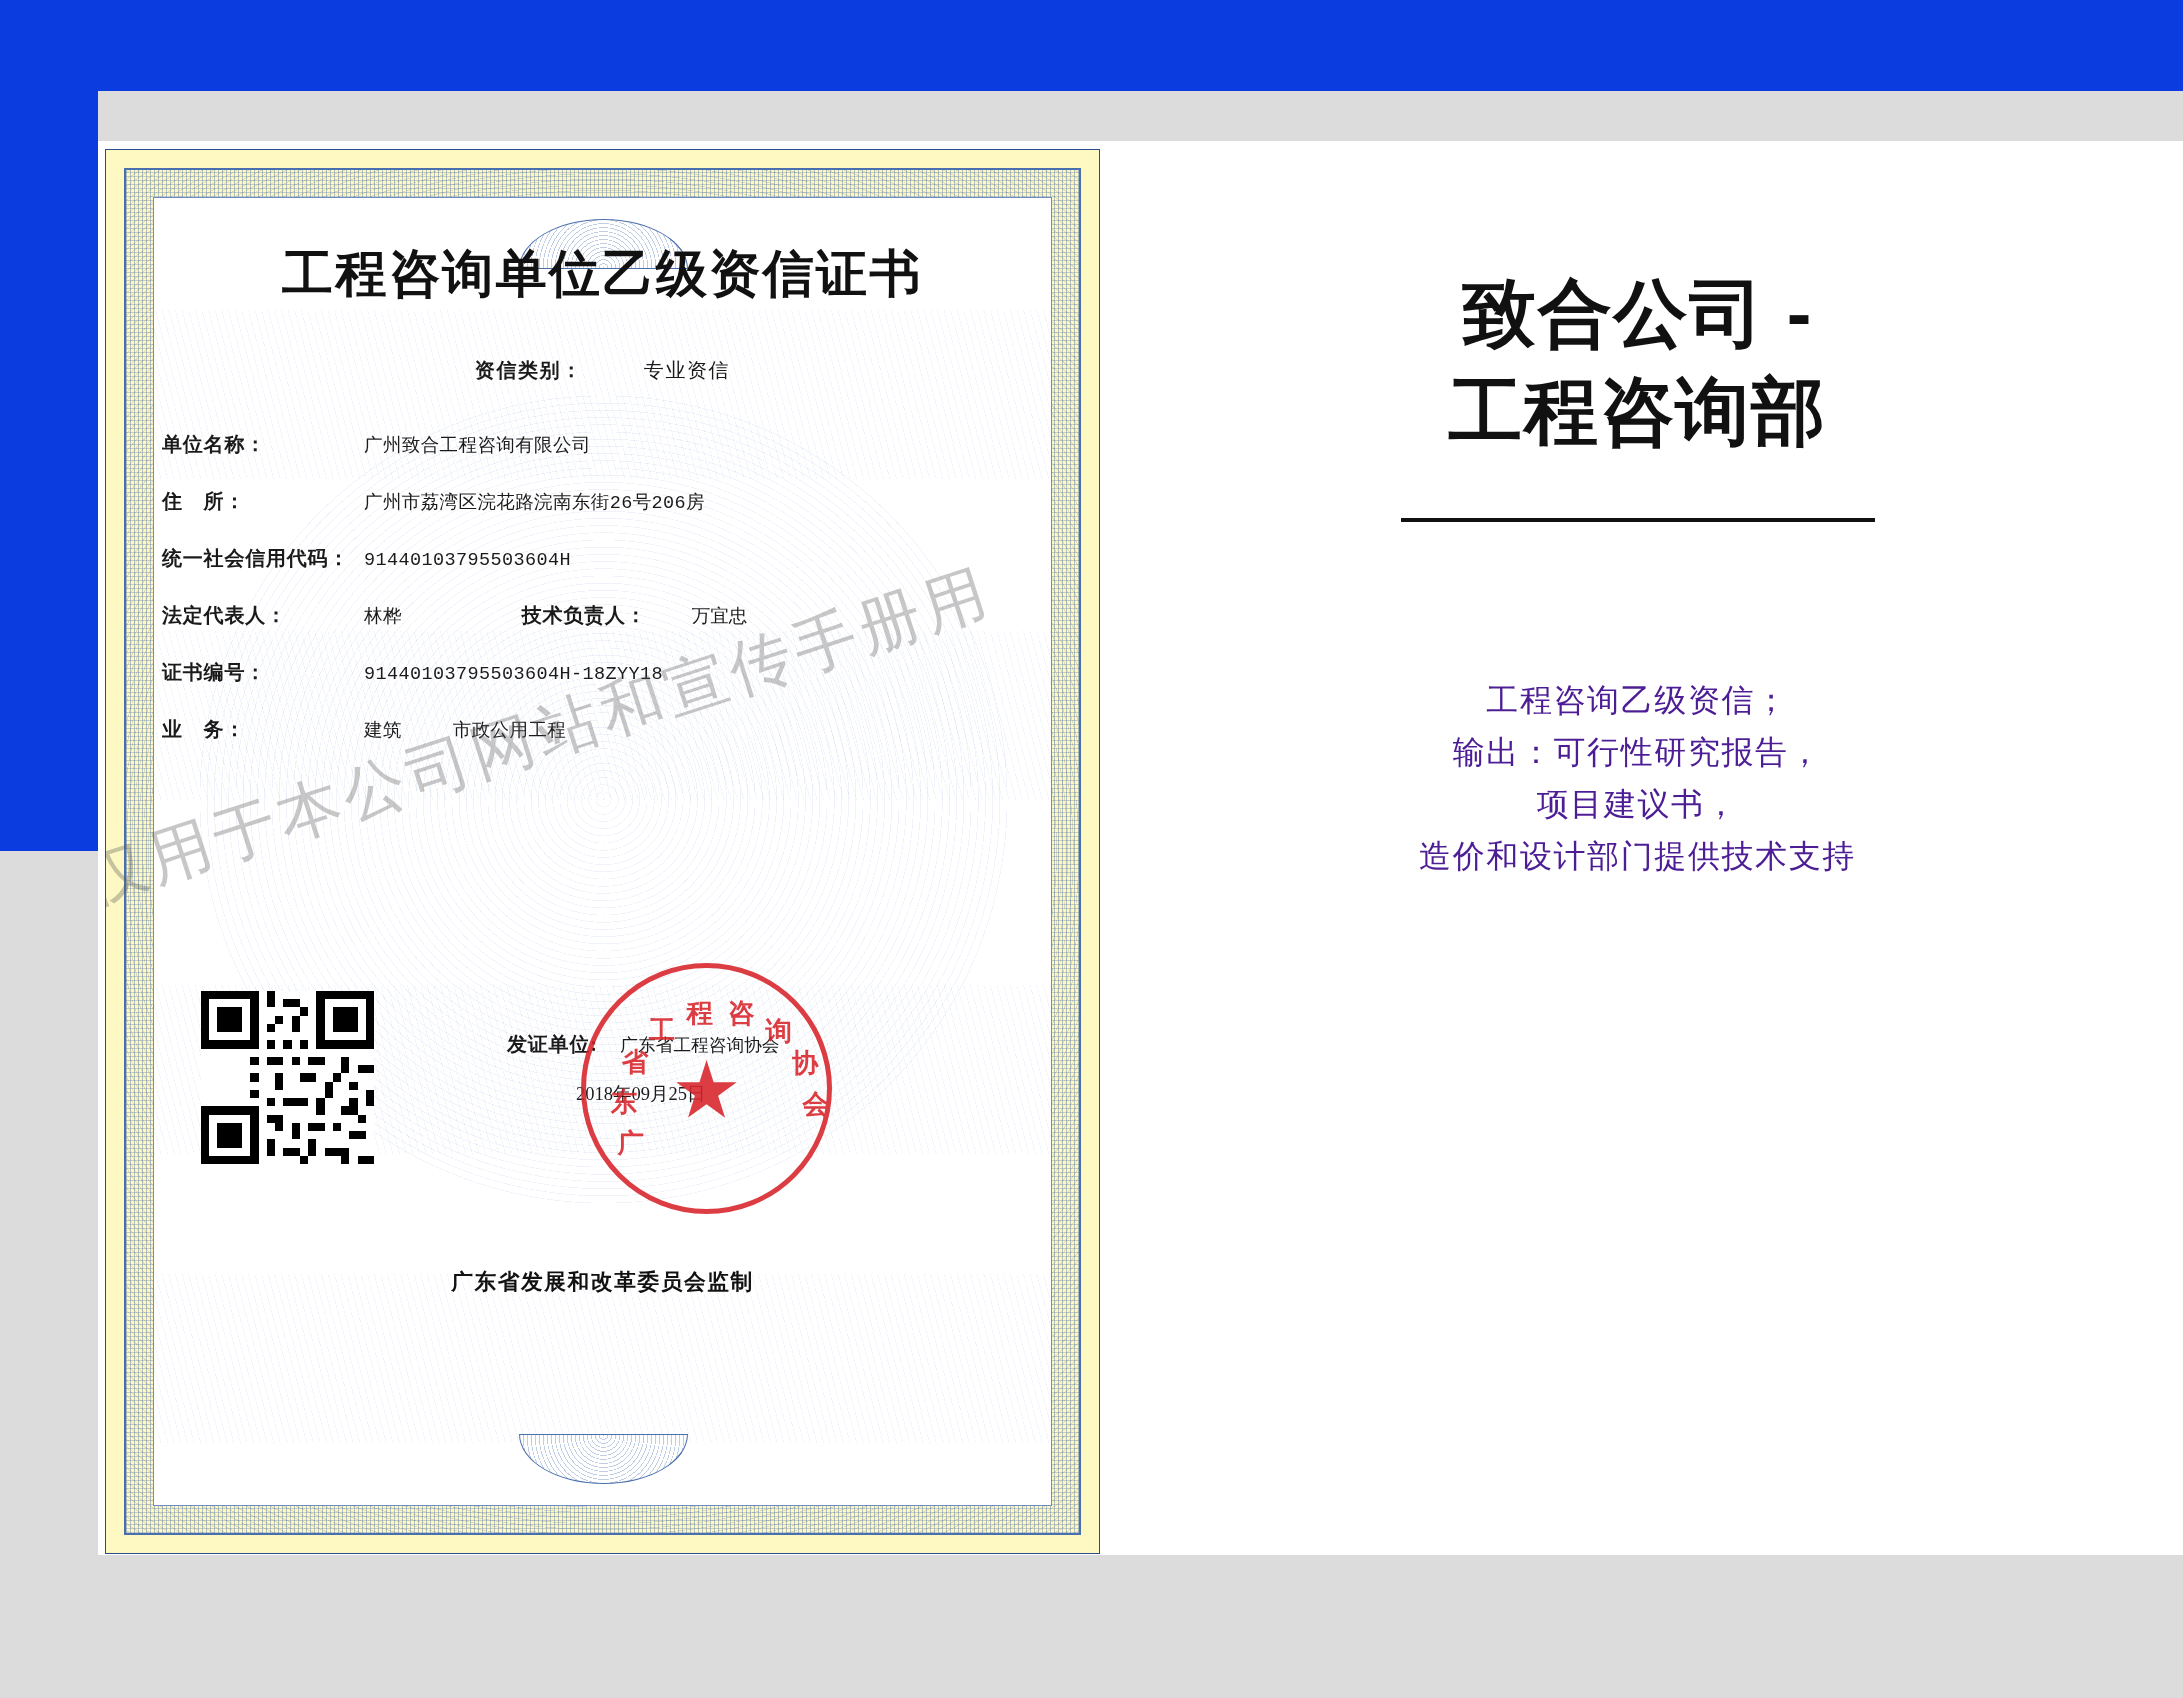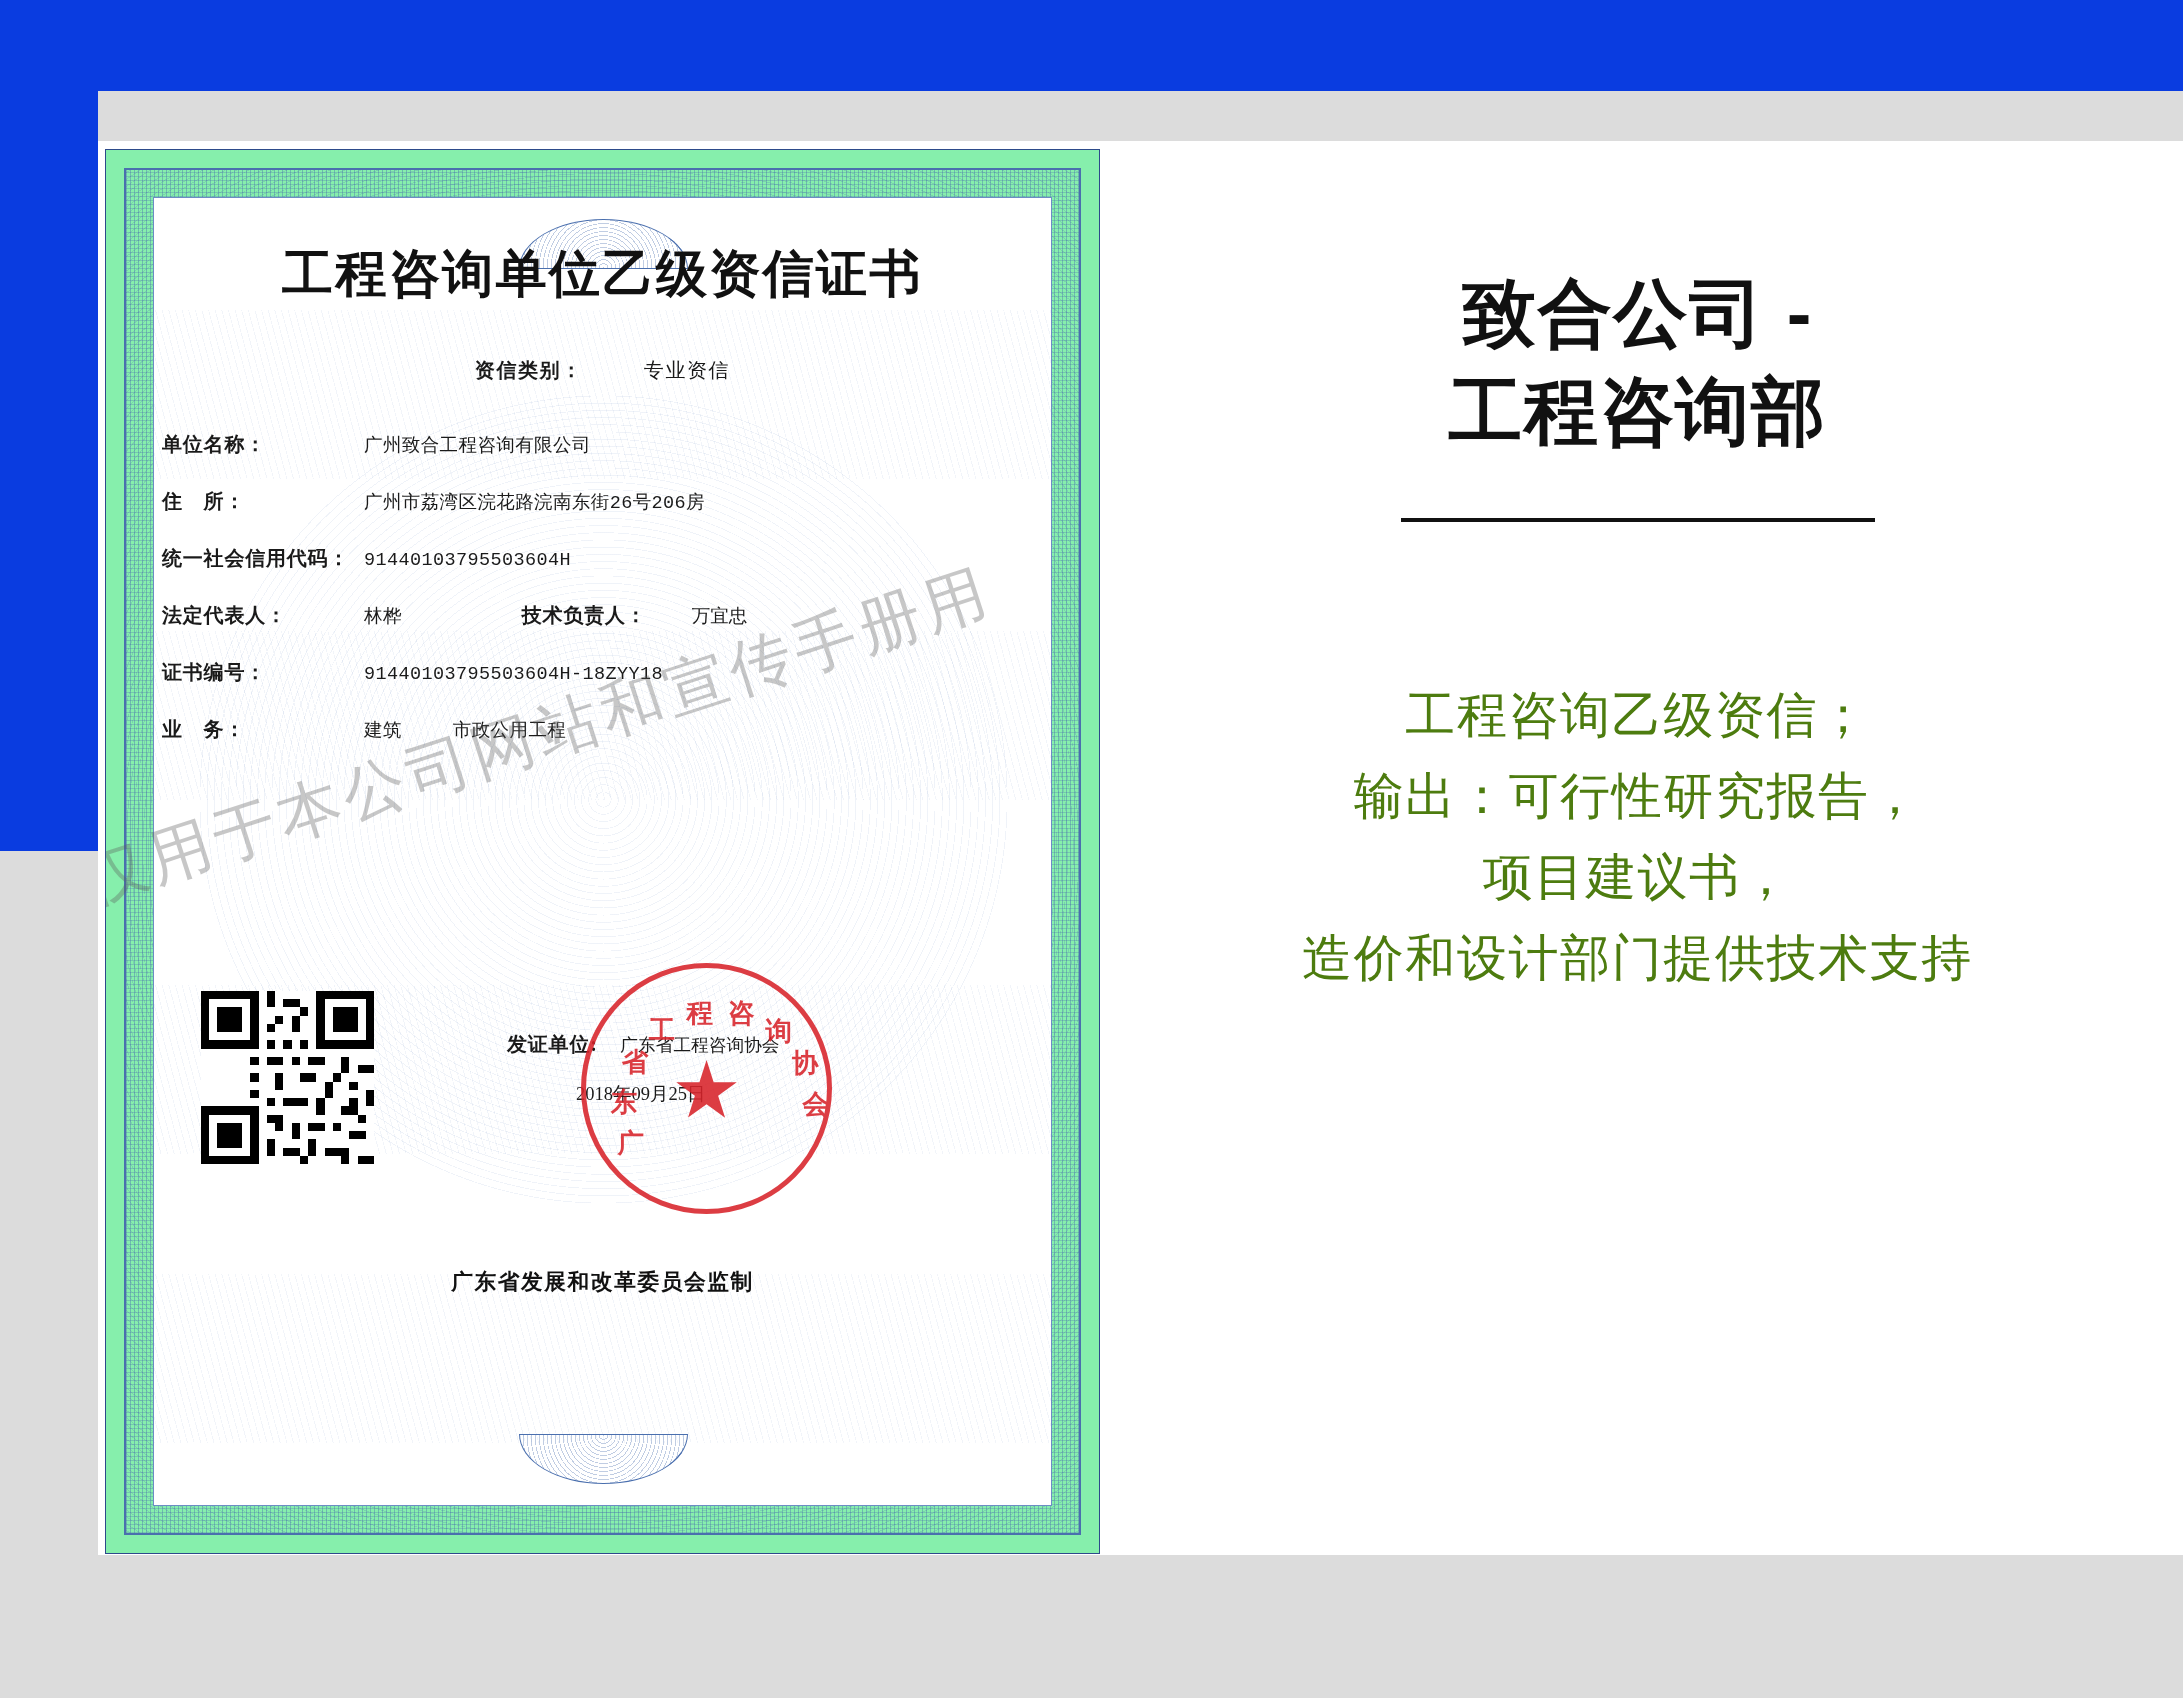--- a/index.html
+++ b/index.html
@@ -70,21 +70,21 @@
     background: #ffffff;
   }
 
   
   #certificate {
     position: absolute;
     left: 105px;
     top: 149px;
     width: 995px;
     height: 1405px;
-    background: #86efac;
+    background: #fef9c3;
     border: 1.6px solid #2d4a8a;
     box-sizing: border-box;
     overflow: hidden;
   }
   .guilloche-outer {
     position: absolute;
     left: 17.7px;
     top: 17.7px;
     right: 17.7px;
     bottom: 17.7px;
@@ -342,23 +342,23 @@
   }
   .side-rule {
     width: 474px;
     height: 4px;
     background: #111111;
     margin: 58px auto 0 auto;
   }
   .side-body {
     margin-top: 153px;
     font-family: Liberation Serif, serif;
-    font-size: 50px;
+    font-size: 32px;
     line-height: 1.62;
-    color: #4d7c0f;
+    color: #4c1d95;
     letter-spacing: 1.6px;
   }
   .side-body div { white-space: nowrap; }
 </style>
 </head>
 <body>
 
 <div id="page">
 
   <div class="bg-blue"></div>

